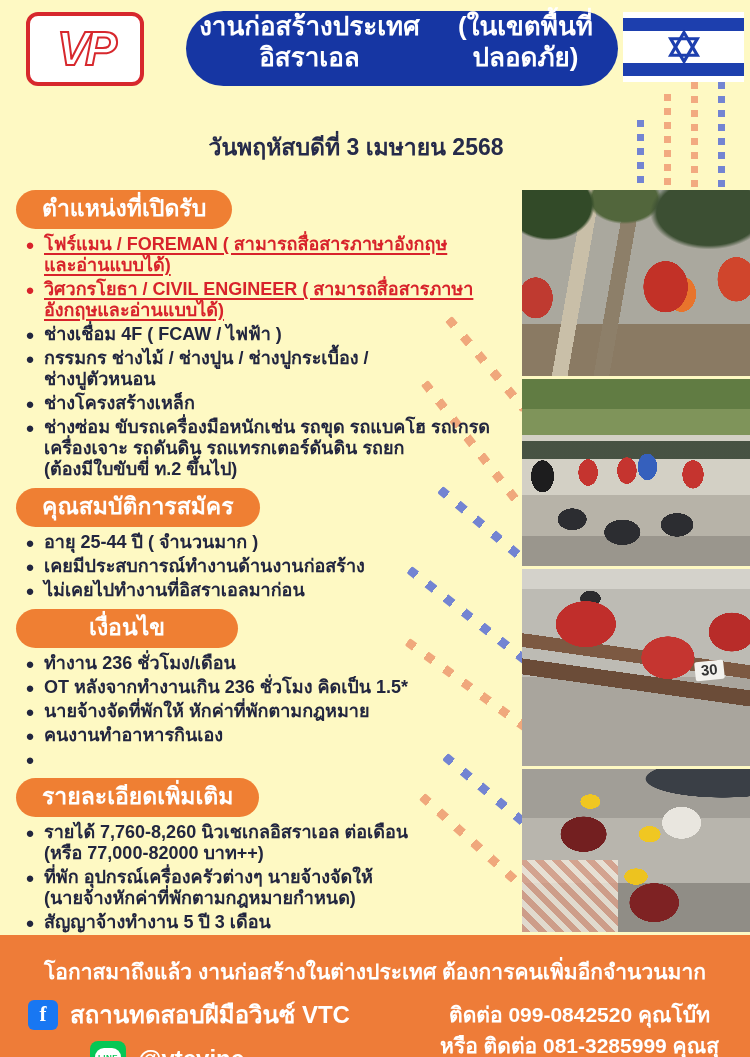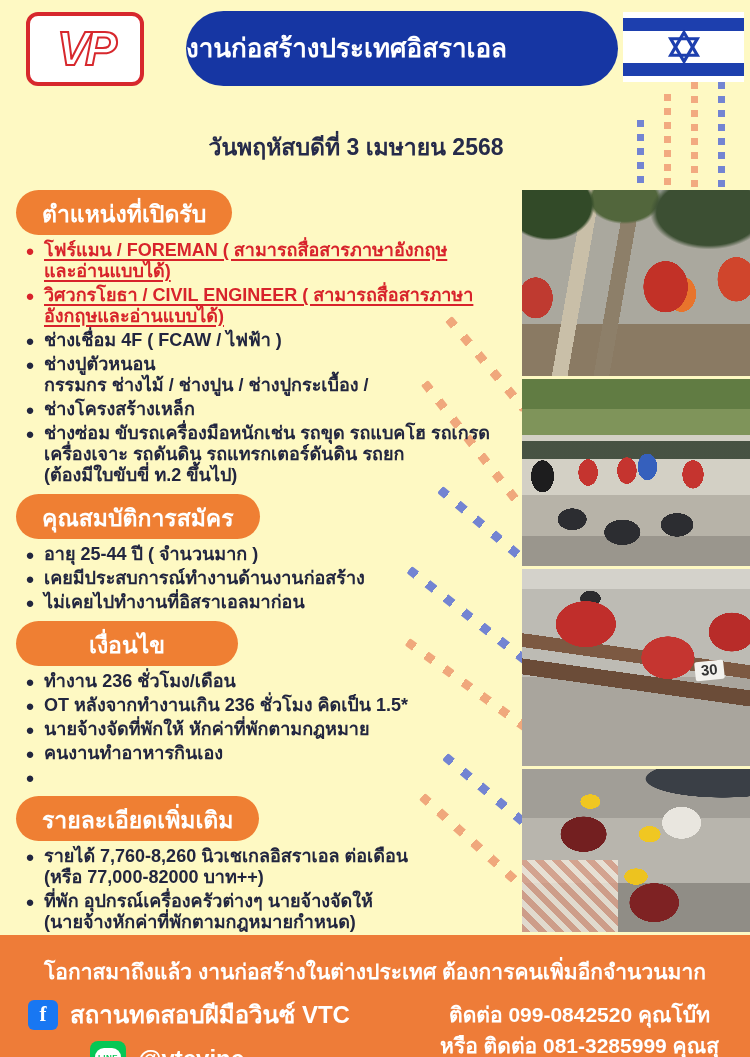--- a/index.html
+++ b/index.html
@@ -3,22 +3,22 @@
 <meta charset="utf-8">
 <style>
   html,body{margin:0;padding:0;background:#9a9a9a;}
   .poster{position:relative;width:750px;height:1057px;margin:0 auto;background:#fef9c3;
           overflow:hidden;font-family:"Liberation Sans","DejaVu Sans",sans-serif;color:#22263f;}
 
   
   .vp-logo{position:absolute;left:26px;top:12px;width:110px;height:66px;background:#fff;
            border:4px solid #d7282d;border-radius:12px;display:flex;align-items:center;justify-content:center;}
   .title-pill{position:absolute;left:186px;top:11px;width:432px;height:75px;background:#1636a3;
-              border-radius:38px;color:#fff;font-weight:800;font-size:26px;line-height:31px;
-              display:flex;flex-direction:column;justify-content:center;}
+              border-radius:38px;color:#fff;text-align:center;font-weight:800;font-size:26px;line-height:31px;
+              display:flex;flex-direction:row;justify-content:center;}
   .flag{position:absolute;left:623px;top:12px;width:121px;height:70px;background:#fff;}
   .flag .stripe{position:absolute;left:0;right:0;height:13px;background:#1d3fae;}
   .flag .stripe.top{top:6px;} .flag .stripe.bot{bottom:6px;}
   .flag svg{position:absolute;left:50%;top:50%;transform:translate(-50%,-50%);}
 
   .exam-heading{position:absolute;left:0;top:94px;width:712px;text-align:center;
                 font-size:31px;font-weight:800;color:#d8232b;}
   .exam-dates{position:absolute;left:0;top:134px;width:712px;text-align:center;
               font-size:23px;line-height:27px;font-weight:800;color:#262b4a;}
 
@@ -39,21 +39,21 @@
   #st2{left:428px;top:380px;width:150px;transform:rotate(52deg);}
   #st3{left:443px;top:486px;width:105px;transform:rotate(40deg);}
   #st4{left:412px;top:566px;width:150px;transform:rotate(38deg);}
   #st5{left:410px;top:638px;width:150px;transform:rotate(36deg);}
   #st6{left:448px;top:753px;width:110px;transform:rotate(40deg);}
   #st7{left:425px;top:793px;width:130px;transform:rotate(42deg);}
 
   
   .main{position:absolute;left:16px;top:190px;width:506px;}
   .section-pill{display:inline-block;background:#ef7f33;color:#fff;font-weight:800;font-size:23px;
-                line-height:26px;padding:11px 26px 8px;border-radius:28px;margin:5px 0 5px;}
+                line-height:26px;padding:5px 26px 8px;border-radius:28px;margin:5px 0 5px;}
   .section-pill.wide{min-width:170px;text-align:center;}
   .section:first-child .section-pill{margin-top:0;}
   ul.items{list-style:none;margin:0 0 2px;padding:0;}
   ul.items li{display:flex;font-size:18px;line-height:21px;font-weight:700;color:#22263f;margin:0 0 3px;}
   ul.items .dot{flex:none;width:28px;text-align:center;font-size:15px;}
   ul.items li.red{color:#d8232b;}
   ul.items li.red .ln{text-decoration:underline;text-decoration-thickness:2px;text-underline-offset:3px;}
 
   
   .photos{position:absolute;left:522px;top:190px;width:228px;}
@@ -121,20 +121,21 @@
 <div class="poster">
 
   <div class="vp-logo">
     <svg width="96" height="56" viewBox="0 0 96 56">
       <text x="48" y="44" text-anchor="middle" font-family="Liberation Sans, DejaVu Sans, sans-serif" font-size="48" font-weight="900" font-style="italic" fill="none" stroke="#d7282d" stroke-width="2" letter-spacing="-4">VP</text>
     </svg>
   </div>
 
   <div class="title-pill">
     <span>งานก่อสร้างประเทศอิสราเอล</span>
+    <span>(ในเขตพื้นที่ปลอดภัย)</span>
   </div>
 
   <div class="flag">
     <div class="stripe top"></div>
     <div class="stripe bot"></div>
     <svg width="38" height="38" viewBox="0 0 60 60">
       <polygon points="30,7 51,43 9,43" fill="none" stroke="#1d3fae" stroke-width="5"></polygon>
       <polygon points="30,53 9,17 51,17" fill="none" stroke="#1d3fae" stroke-width="5"></polygon>
     </svg>
   </div>
@@ -173,22 +174,22 @@
           </li>
           <li>
             <span class="dot">●</span>
             <div>
               <div class="ln">ช่างเชื่อม 4F ( FCAW / ไฟฟ้า )</div>
             </div>
           </li>
           <li>
             <span class="dot">●</span>
             <div>
+              <div class="ln">กรรมกร ช่างไม้ / ช่างปูน / ช่างปูกระเบื้อง /</div>
               <div class="ln">ช่างปูตัวหนอน</div>
-              <div class="ln">กรรมกร ช่างไม้ / ช่างปูน / ช่างปูกระเบื้อง /</div>
             </div>
           </li>
           <li>
             <span class="dot">●</span>
             <div>
               <div class="ln">ช่างโครงสร้างเหล็ก</div>
             </div>
           </li>
           <li>
             <span class="dot">●</span>

